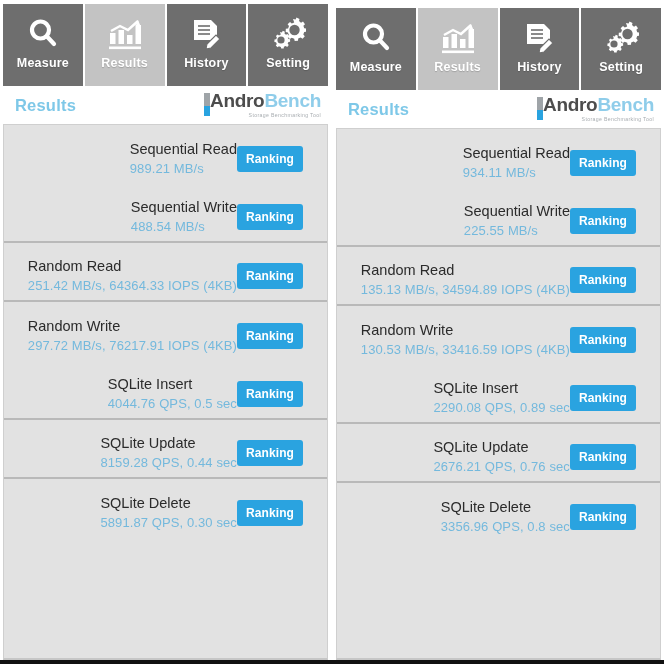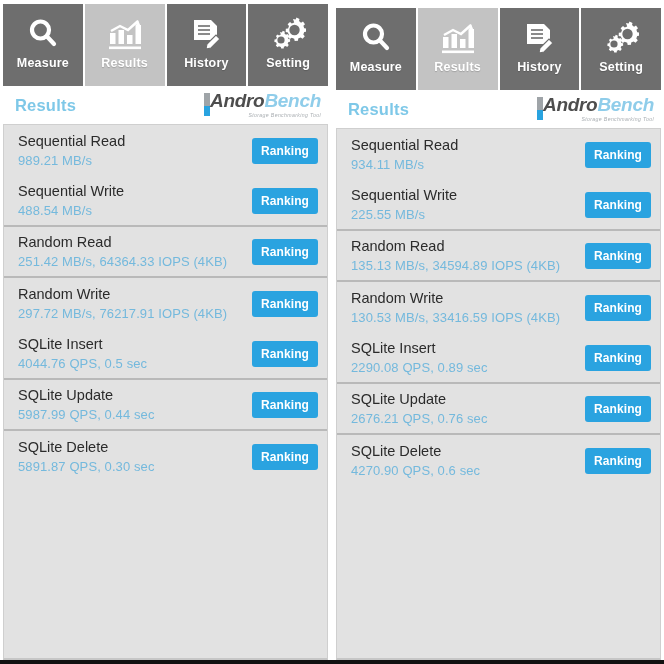--- a/index.html
+++ b/index.html
@@ -84,21 +84,20 @@
   .header-title {
     color: #7ec8e8;
     font-size: 16.5px;
     font-weight: bold;
     letter-spacing: .2px;
   }
   .brand {
     display: flex;
     align-items: flex-start;
     gap: 0;
-    font-style: italic;
   }
   .brand-bar {
     width: 6px;
     height: 23px;
     margin-top: 2px;
     background: linear-gradient(to bottom, #9fa4a8 0%, #9fa4a8 55%, #29a3e0 55%, #29a3e0 100%);
   }
   .brand-text { line-height: 1; }
   .brand-name {
     font-size: 19px;
@@ -124,23 +123,24 @@
     border: 1px solid #cfcfcf;
     border-bottom: 2px solid #c6c6c6;
     box-sizing: border-box;
     overflow: hidden;
   }
   .row {
     height: 51px;
     box-sizing: border-box;
     display: flex;
     align-items: center;
-    justify-content: space-between;
-    padding: 0 9px 0 14px;
+    justify-content: flex-end;
+    padding: 0 24px 0 14px;
     position: relative;
+    margin-top: 8px;
   }
   .row.divided { border-bottom: 2px solid #b9b9b9; }
   .row-texts { min-width: 0; }
   .row-title {
     font-size: 14.5px;
     color: #2b2b2b;
     line-height: 1.15;
     white-space: nowrap;
   }
   .row-sub {
@@ -271,21 +271,21 @@
         <div class="row divided">
           <div class="row-texts">
             <div class="row-title">SQLite Insert</div>
             <div class="row-sub">4044.76 QPS, 0.5 sec</div>
           </div>
           <button class="ranking-btn">Ranking</button>
         </div>
         <div class="row divided">
           <div class="row-texts">
             <div class="row-title">SQLite Update</div>
-            <div class="row-sub">5987.99 QPS, 0.44 sec</div>
+            <div class="row-sub">8159.28 QPS, 0.44 sec</div>
           </div>
           <button class="ranking-btn">Ranking</button>
         </div>
         <div class="row">
           <div class="row-texts">
             <div class="row-title">SQLite Delete</div>
             <div class="row-sub">5891.87 QPS, 0.30 sec</div>
           </div>
           <button class="ranking-btn">Ranking</button>
         </div>
@@ -401,20 +401,20 @@
         <div class="row divided">
           <div class="row-texts">
             <div class="row-title">SQLite Update</div>
             <div class="row-sub">2676.21 QPS, 0.76 sec</div>
           </div>
           <button class="ranking-btn">Ranking</button>
         </div>
         <div class="row">
           <div class="row-texts">
             <div class="row-title">SQLite Delete</div>
-            <div class="row-sub">4270.90 QPS, 0.6 sec</div>
+            <div class="row-sub">3356.96 QPS, 0.8 sec</div>
           </div>
           <button class="ranking-btn">Ranking</button>
         </div>
       </div>
   </div>
 
 </div>
 
 </body></html>

